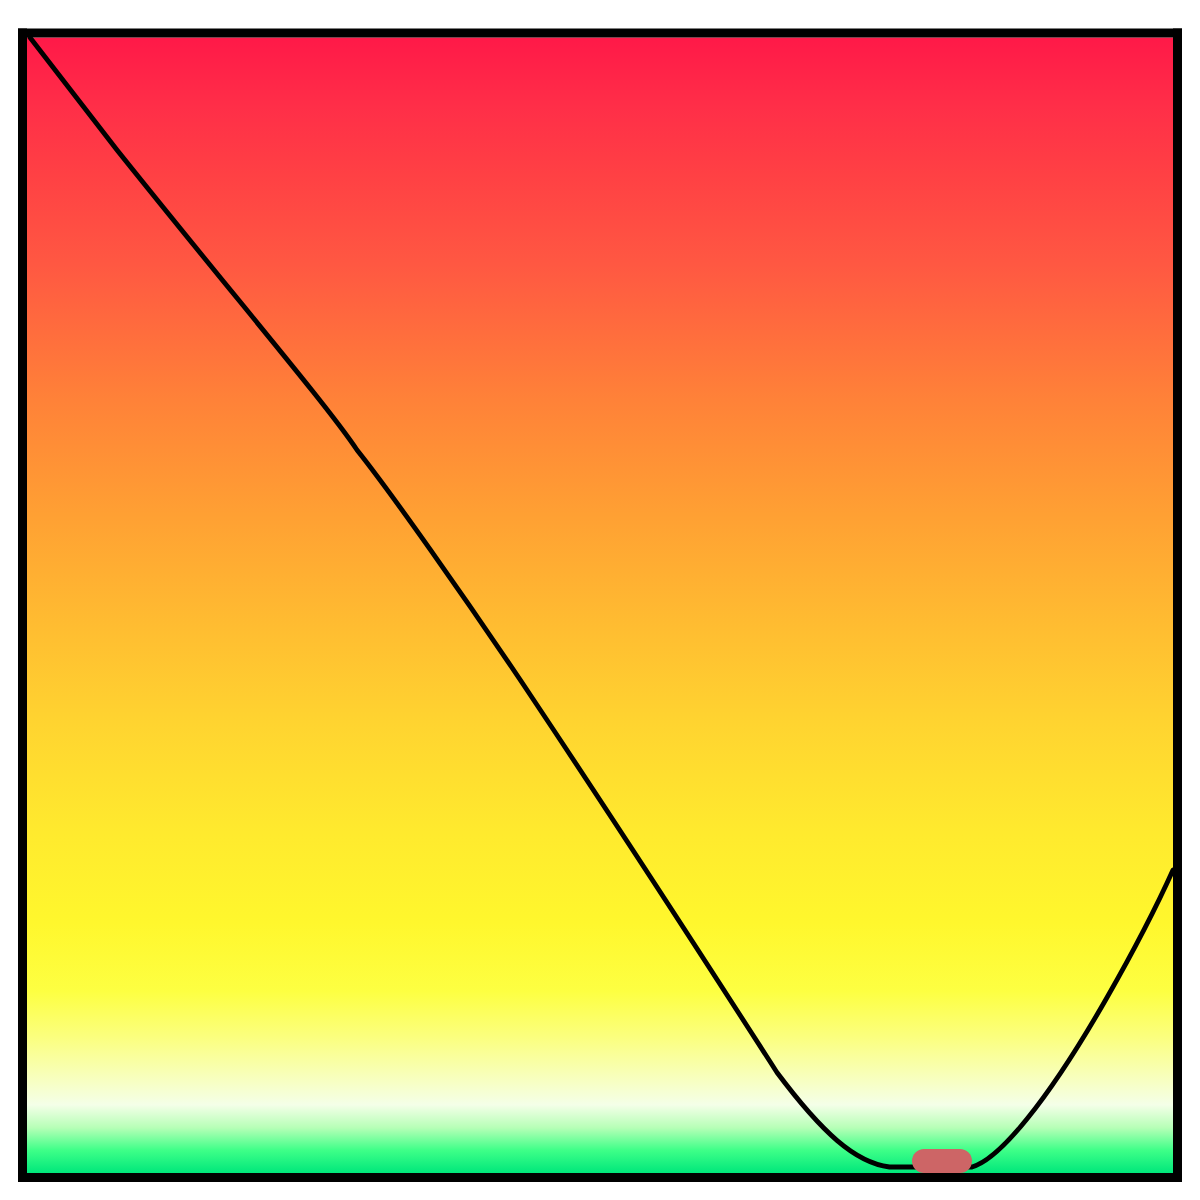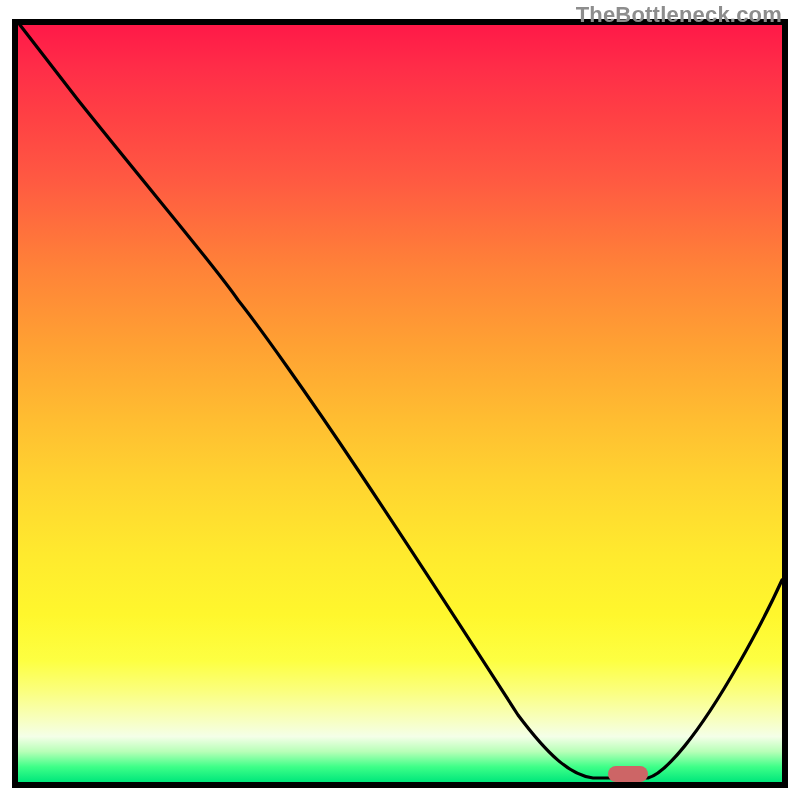--- a/index.html
+++ b/index.html
@@ -107,15 +107,14 @@
              C 740 605, 755 575, 764 555" fill="none" stroke="#000" stroke-width="3.2" stroke-linecap="round"></path>
   </svg>
 
   <div class="marker" style="left:608px; top:766px;"></div>
 
   <div class="border-top"></div>
   <div class="border-bottom"></div>
   <div class="border-left"></div>
   <div class="border-right"></div>
 
-  <div class="watermark">TheBottleneck.com</div>
 
 </div>
 
 </body></html>

